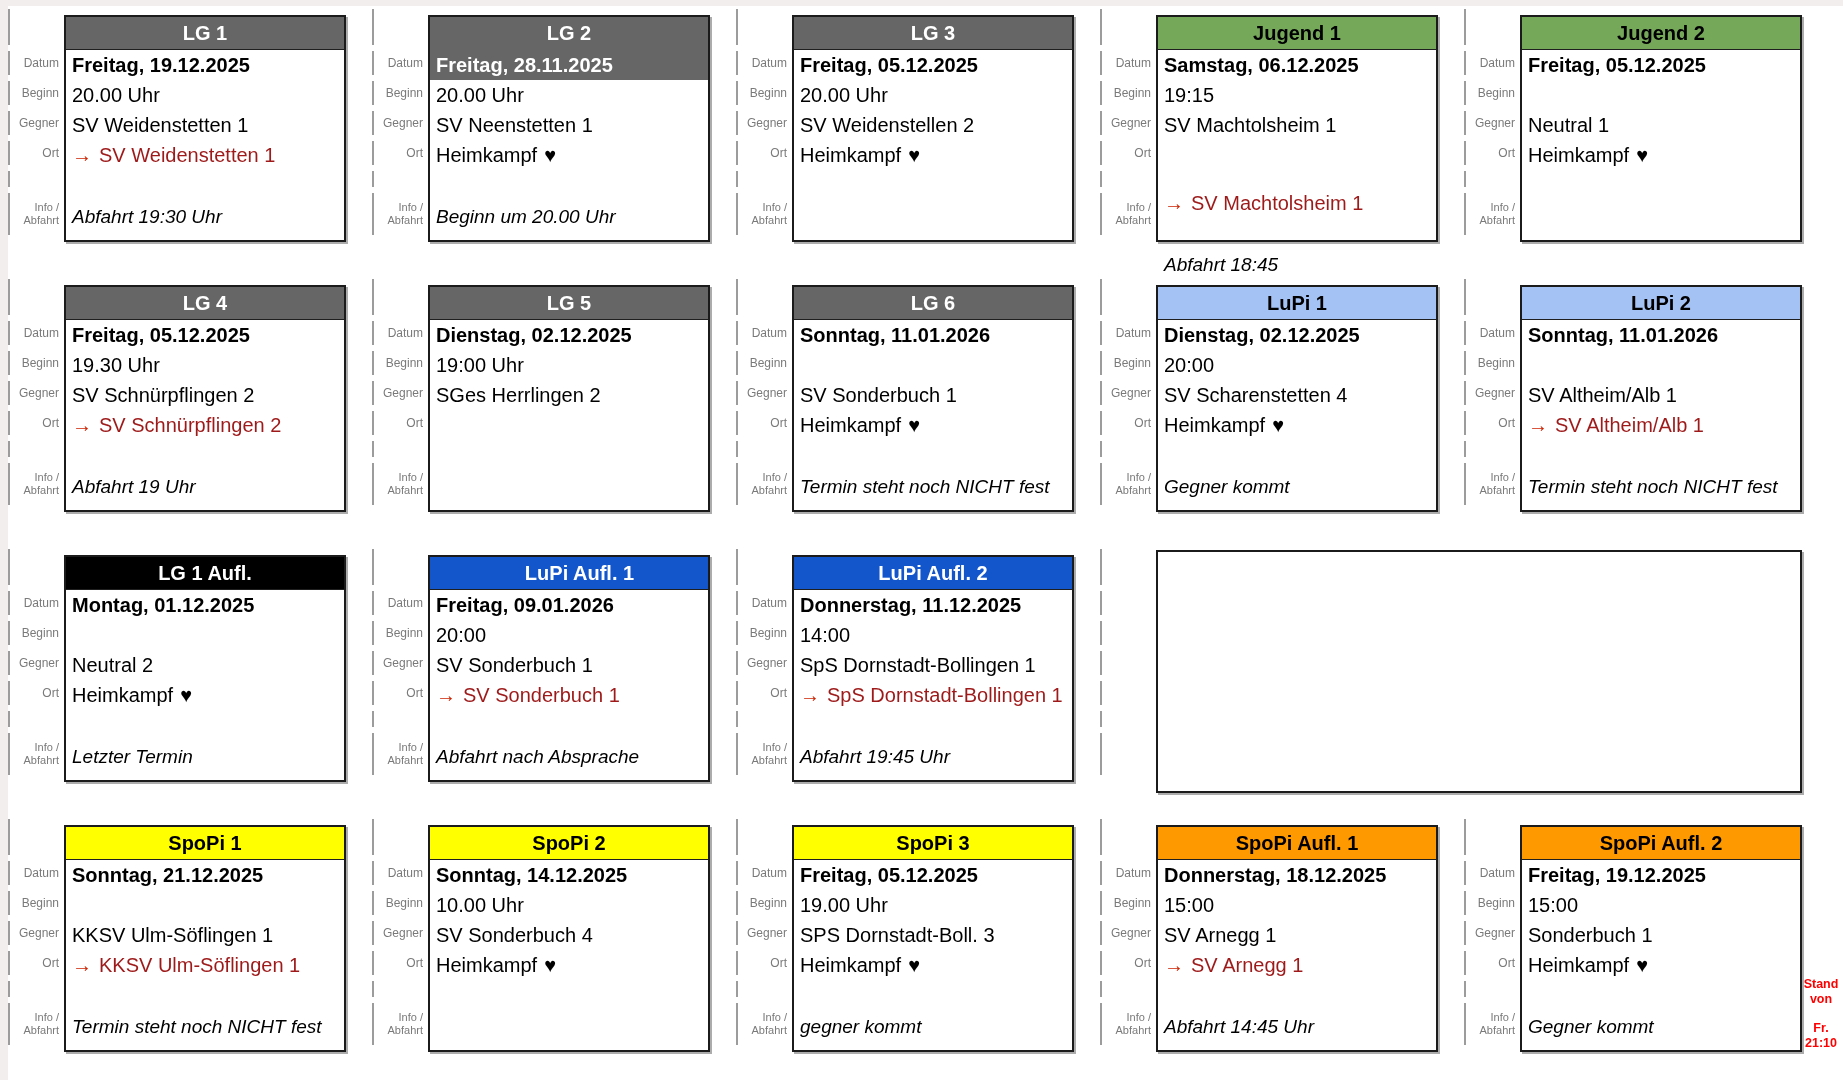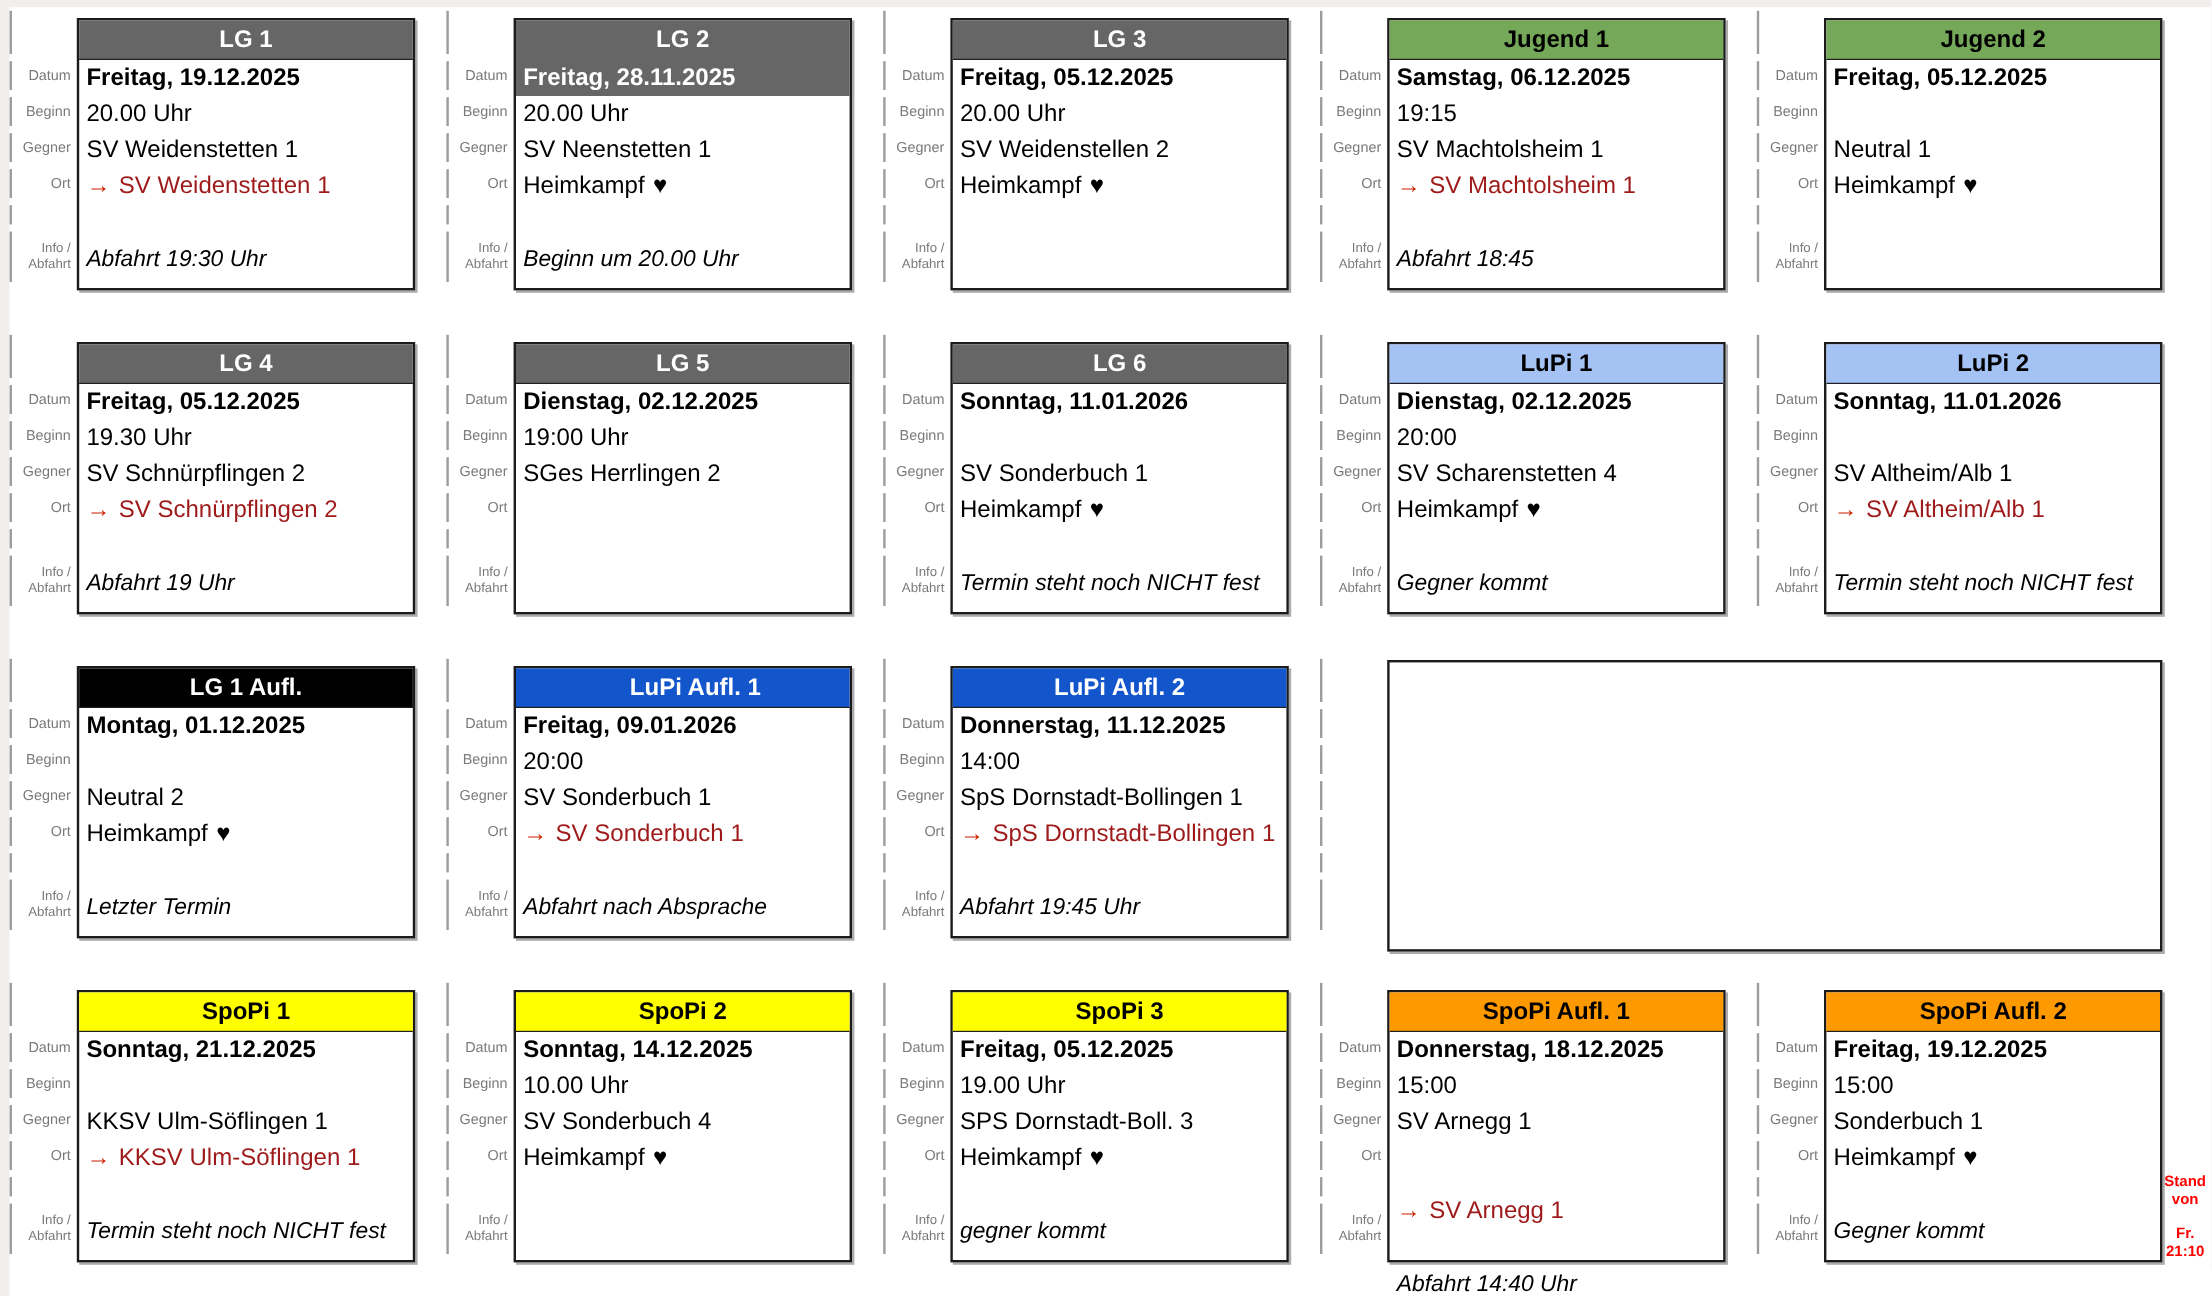--- a/index.html
+++ b/index.html
@@ -180,21 +180,21 @@
       <div class="grow g-info">
             <span class="lab lab2">Info /
 Abfahrt</span>
           </div>
     </div>
     <div class="card">
       <div class="hdr" style="background: rgb(118, 168, 90); color: rgb(0, 0, 0);">Jugend 1</div>
       <div class="row r-date">Samstag, 06.12.2025</div>
       <div class="row r-beginn">19:15</div>
       <div class="row r-gegner">SV Machtolsheim 1</div>
-      <div class="row r-ort away" style="color: rgb(158, 26, 26);"><span class="arrow" style="color: rgb(204, 34, 0);">→</span>SV Machtolsheim 1</div>
+      <div class="row r-ort away" style="color: rgb(158, 26, 26); margin-top: 48px;"><span class="arrow" style="color: rgb(204, 34, 0);">→</span>SV Machtolsheim 1</div>
       <div class="spacer"></div>
       <div class="row r-info">Abfahrt 18:45</div>
     </div>
   </div>
 
   <div class="cell">
     <div class="gutter">
       <div class="grow g-top"></div>
       <div class="grow g-datum">
             <span class="lab">Datum</span>
@@ -618,23 +618,23 @@
       <div class="grow g-info">
             <span class="lab lab2">Info /
 Abfahrt</span>
           </div>
     </div>
     <div class="card">
       <div class="hdr" style="background: rgb(255, 153, 0); color: rgb(0, 0, 0);">SpoPi Aufl. 1</div>
       <div class="row r-date">Donnerstag, 18.12.2025</div>
       <div class="row r-beginn">15:00</div>
       <div class="row r-gegner">SV Arnegg 1</div>
-      <div class="row r-ort away" style="color: rgb(158, 26, 26); margin-top: 44px;"><span class="arrow" style="color: rgb(204, 34, 0);">→</span>SV Arnegg 1</div>
-      <div class="spacer"></div>
-      <div class="row r-info">Abfahrt 14:40 Uhr</div>
+      <div class="row r-ort away" style="color: rgb(158, 26, 26);"><span class="arrow" style="color: rgb(204, 34, 0);">→</span>SV Arnegg 1</div>
+      <div class="spacer"></div>
+      <div class="row r-info">Abfahrt 14:45 Uhr</div>
     </div>
   </div>
 
   <div class="cell">
     <div class="gutter">
       <div class="grow g-top"></div>
       <div class="grow g-datum">
             <span class="lab">Datum</span>
           </div>
       <div class="grow g-beginn">

